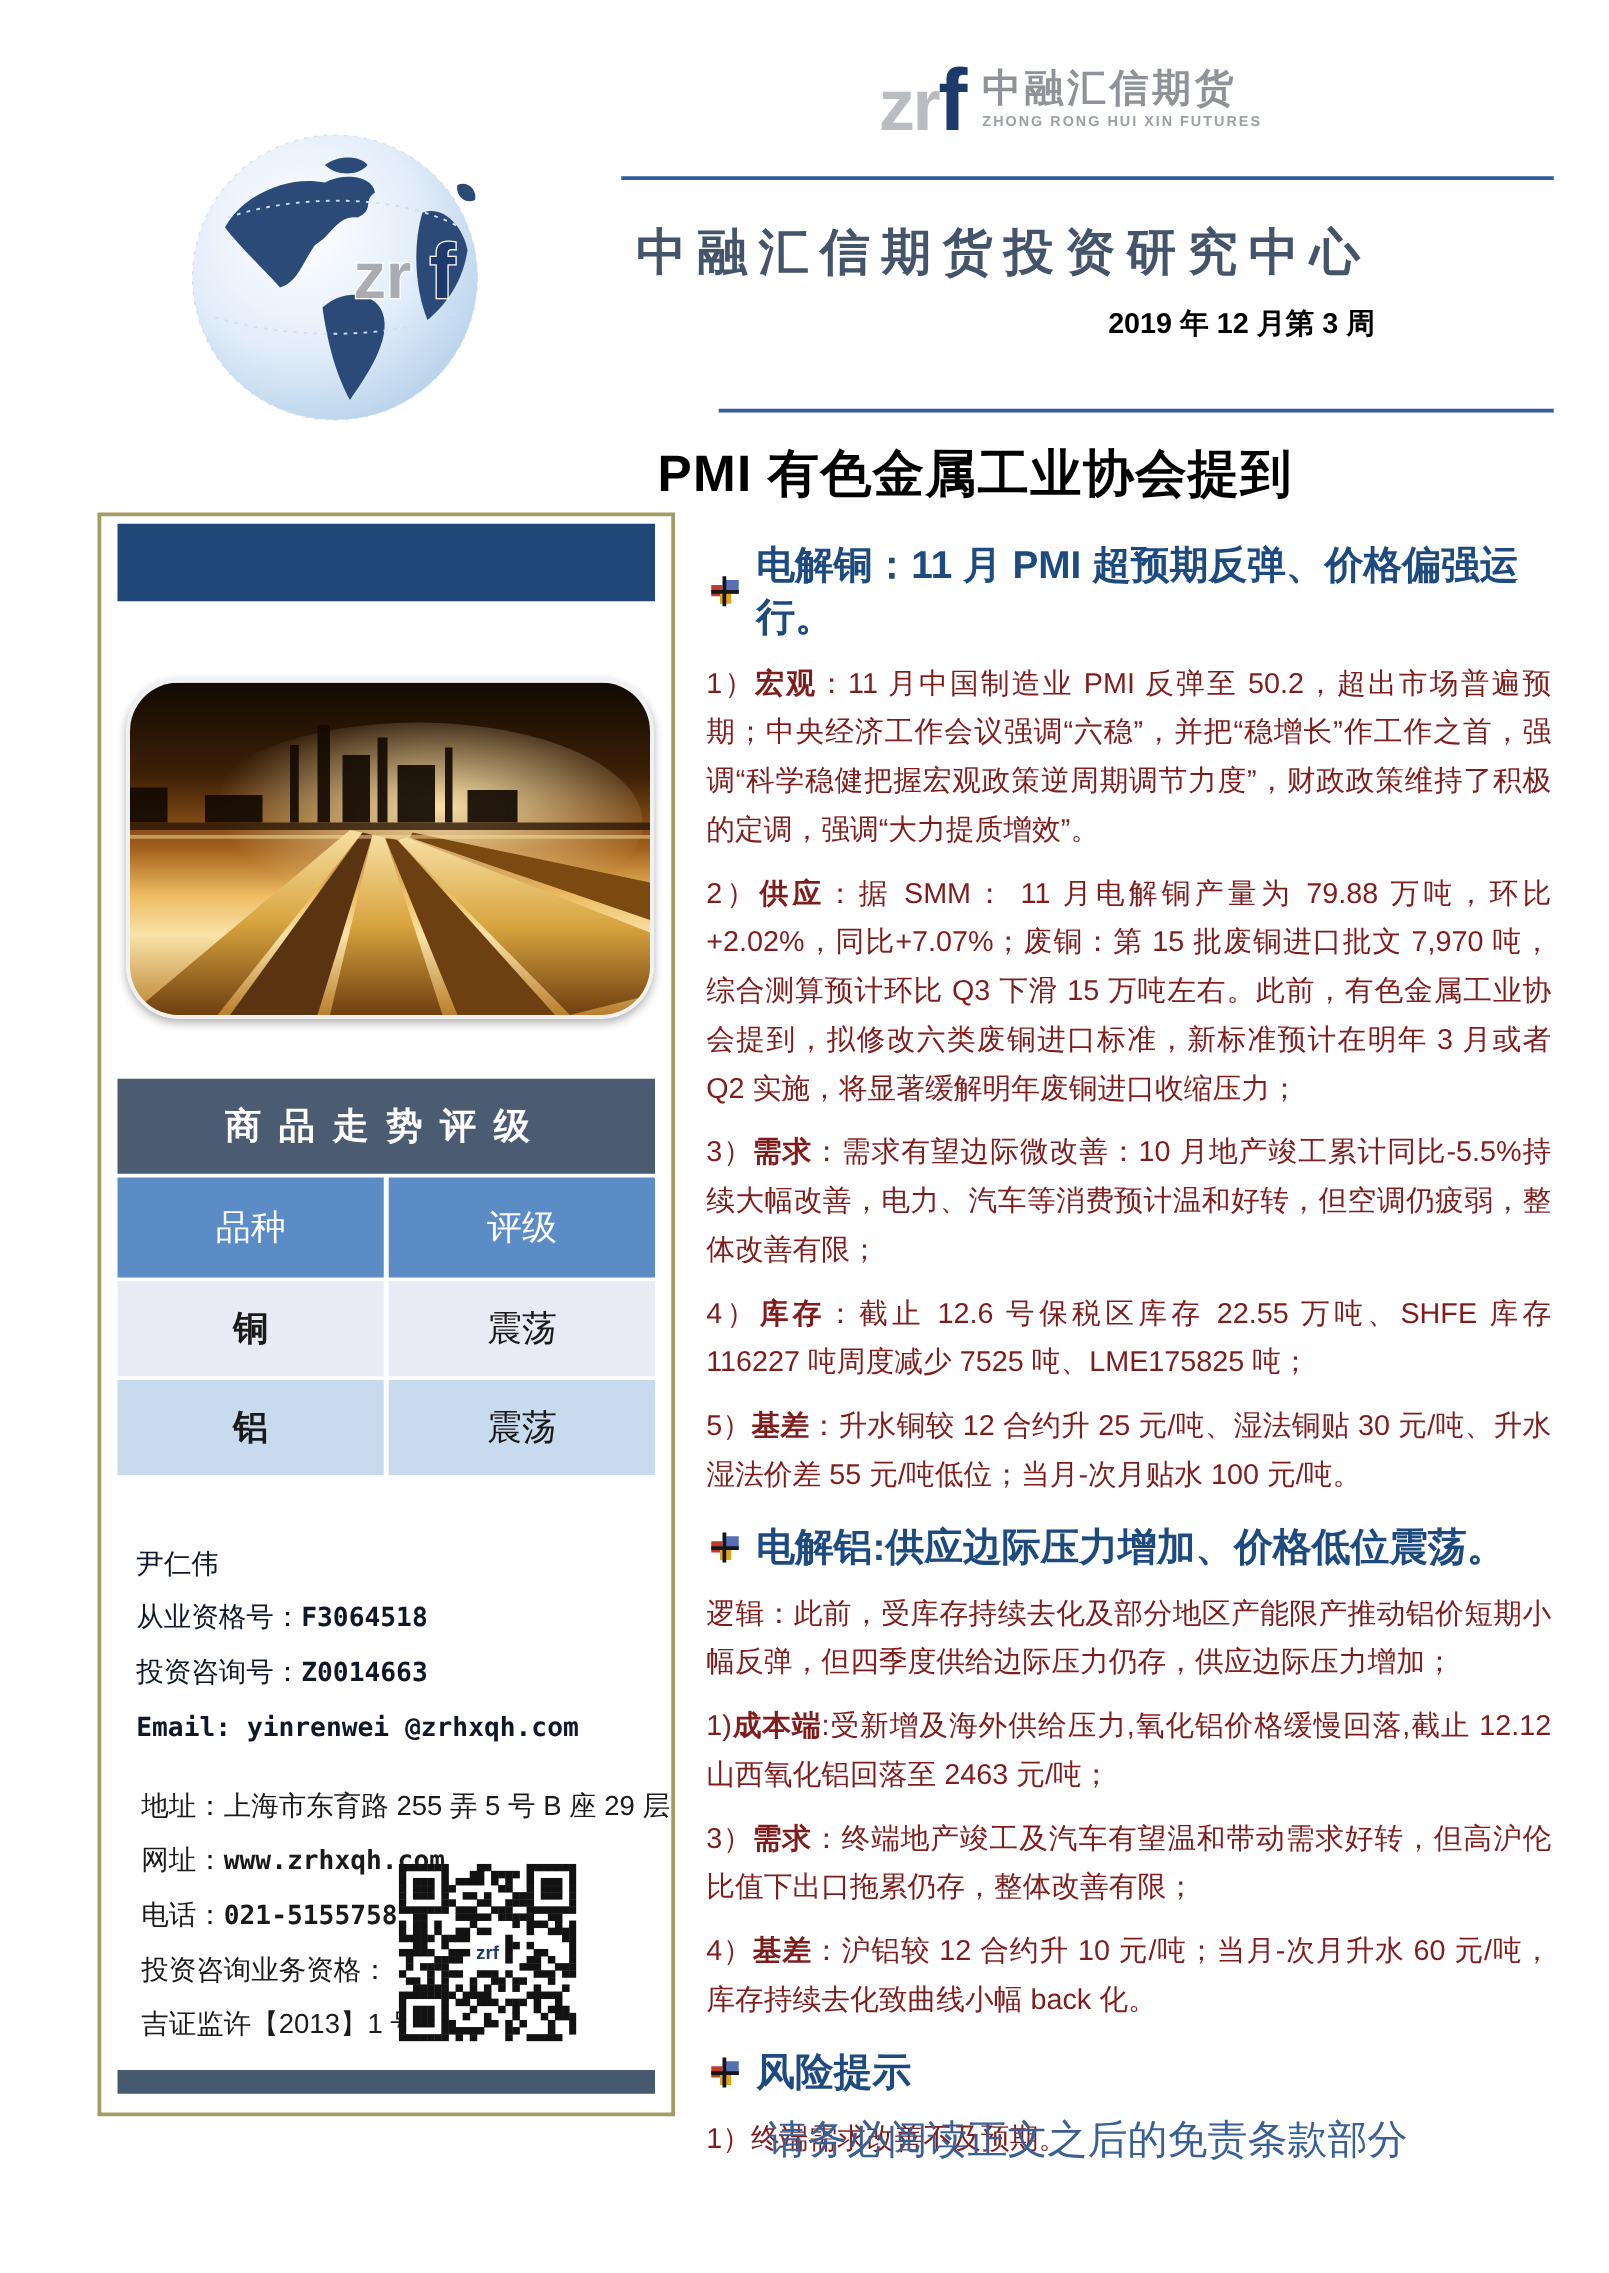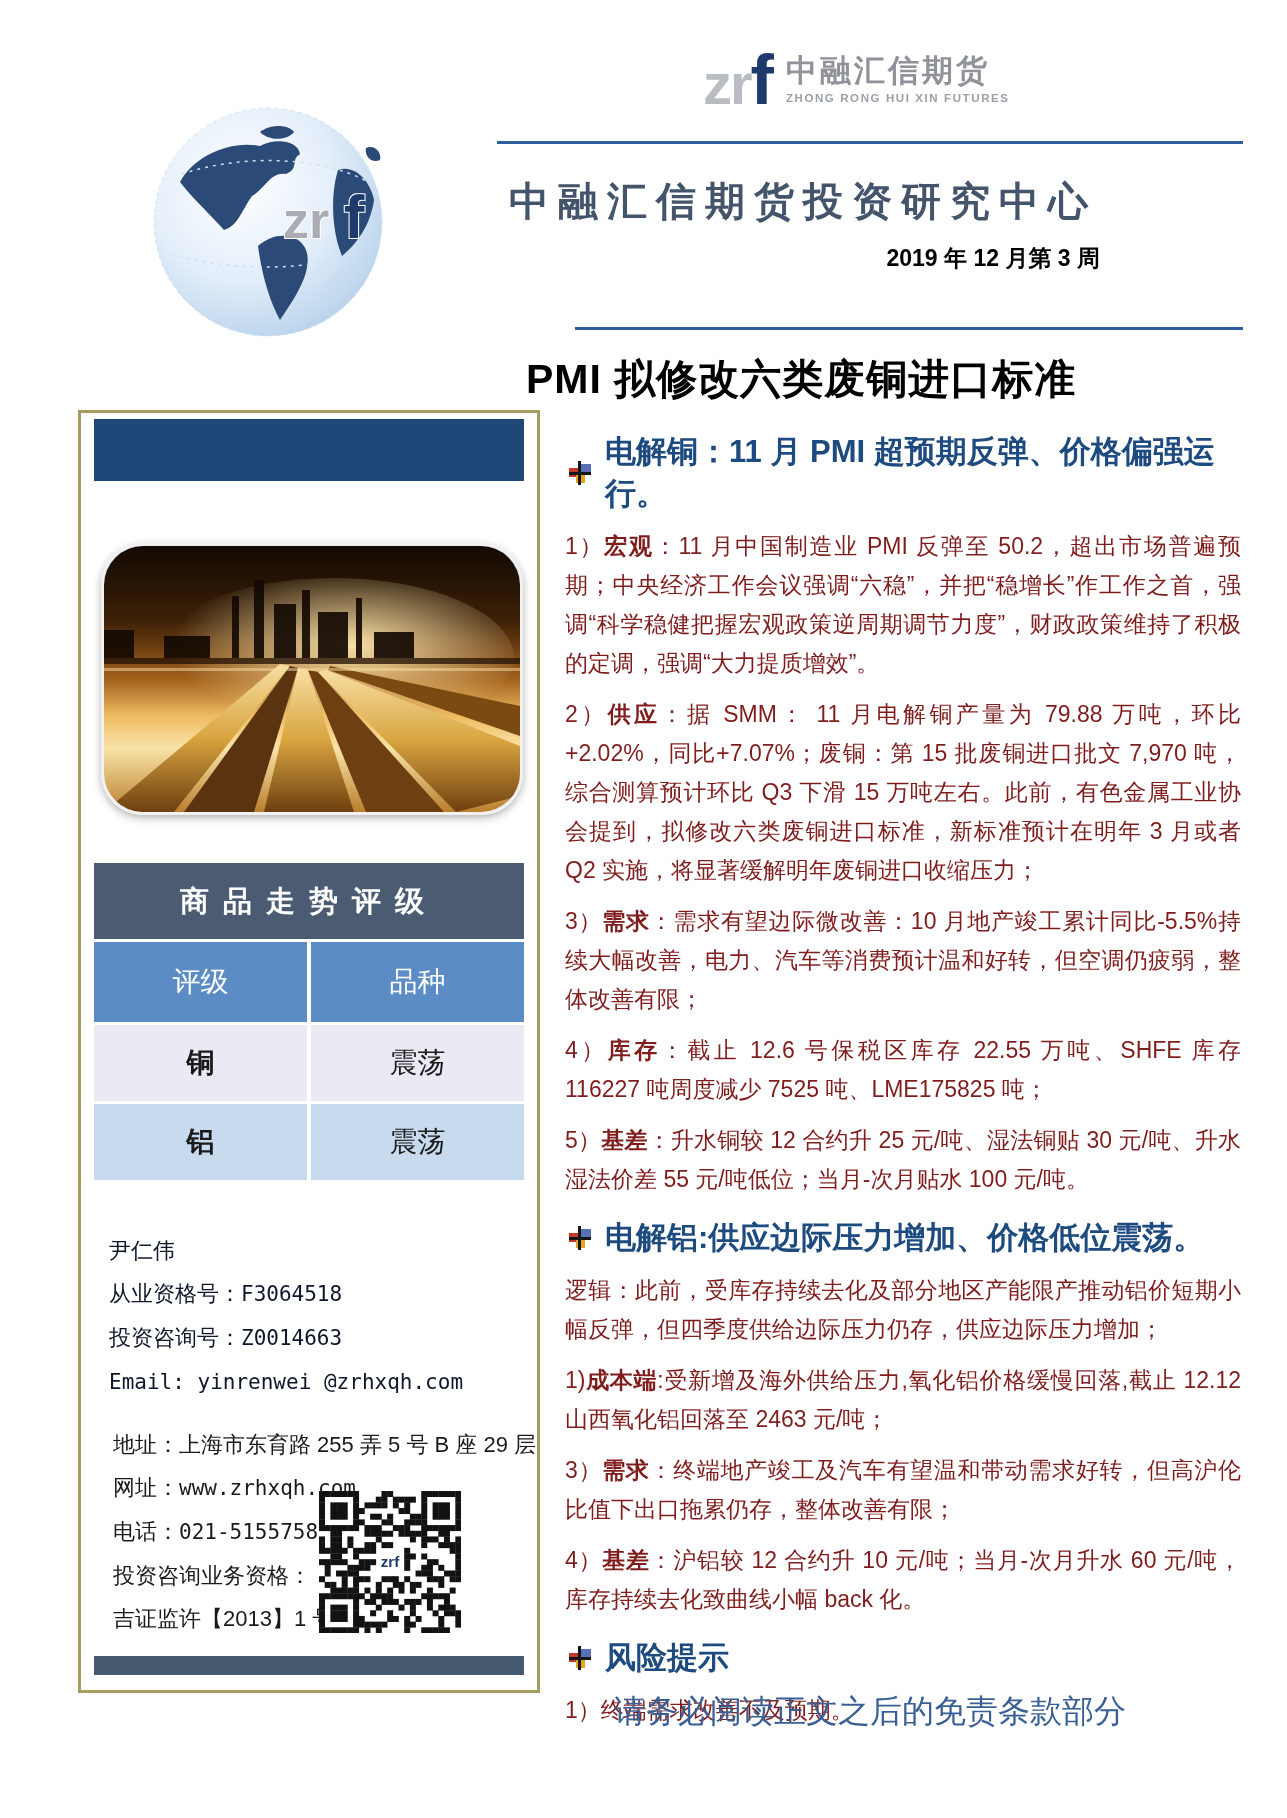--- a/index.html
+++ b/index.html
@@ -20,21 +20,21 @@
   .rating-cols,.rating-row{display:flex;margin-top:3px;}
   .rating-cols > div{width:213px;height:80px;line-height:80px;text-align:center;
                 background:var(--table-colhead-bg,#5C8CC5);color:#fff;font-size:28px;}
   .rating-cols > div:first-child,.rating-row > div:first-child{margin-right:4px;}
   .rating-row > div{width:213px;height:76px;line-height:76px;text-align:center;font-size:28px;color:#1a1a1a;}
   .rating-row > div:first-child{font-weight:bold;}
   .rating-row.odd > div{background:var(--row-copper-bg,#E9EAF3);}
   .rating-row.even > div{background:var(--row-alu-bg,#C8DAEE);}
   .analyst{position:absolute;left:28px;top:816px;font-size:22px;line-height:43px;color:#0f172a;}
   .contact{position:absolute;left:32px;top:1010px;font-size:22px;line-height:43px;color:#1a1a1a;}
-  .mono{font-family:"DejaVu Sans Mono",monospace;font-size:21px;}
+  .mono{font-family:"DejaVu Sans Mono",monospace;font-size:21px;font-weight:bold;}
   .qr{position:absolute;left:238px;top:1078px;width:142px;height:142px;}
   .side-bottombar{position:absolute;left:13px;top:1243px;width:430px;height:19px;background:var(--bottom-bar,#47596F);}
 
   
   .right-col{position:absolute;left:493px;top:0;width:754px;height:1818px;}
   .logo{position:absolute;left:210px;top:48px;display:flex;align-items:flex-start;}
   .logo-zrf{font-weight:bold;line-height:64px;letter-spacing:-2px;}
   .logo-zrf .zr{font-size:58px;color:#b9bcc0;}
   .logo-zrf .f{font-size:70px;color:#1d3a6a;}
   .logo-names{margin-left:14px;padding-top:6px;}
@@ -140,22 +140,22 @@
           <polygon points="416,190 416,160 226,120 224,124" fill="#7a4a12"></polygon>
           <rect x="0" y="112" width="416" height="6" fill="#2a1607" opacity="0.8"></rect>
           <rect x="0" y="122" width="416" height="3" fill="#f7dfa2" opacity="0.5"></rect>
         </g>
       </svg>
     </div>
 
     <div class="rating">
       <div class="rating-title">商品走势评级</div>
       <div class="rating-cols">
+          <div>品种</div>
           <div>评级</div>
-          <div>品种</div>
         </div>
       <div id="rating-rows">
           <div class="rating-row odd">
             <div>铜</div>
             <div>震荡</div>
           </div>
           <div class="rating-row even">
             <div>铝</div>
             <div>震荡</div>
           </div>
@@ -511,21 +511,21 @@
     </div>
 
     <div class="rule1"></div>
 
     <div class="doc-title">中融汇信期货投资研究中心</div>
     <div class="doc-issue">2019 年 12 月第 3 周</div>
 
     <div class="rule2"></div>
 
     <div class="content">
-      <h1 class="headline">PMI 拟修改六类废铜进口标准</h1>
+      <h1 class="headline">PMI 有色金属工业协会提到</h1>
       <div id="sections">
           <section class="sec">
             <div class="sec-head">
               <span class="bullet">
                 <i class="b-red"></i>
                 <i class="b-gold"></i>
                 <i class="b-blue"></i>
                 <i class="b-vert"></i>
                 <i class="b-horz"></i>
               </span>

